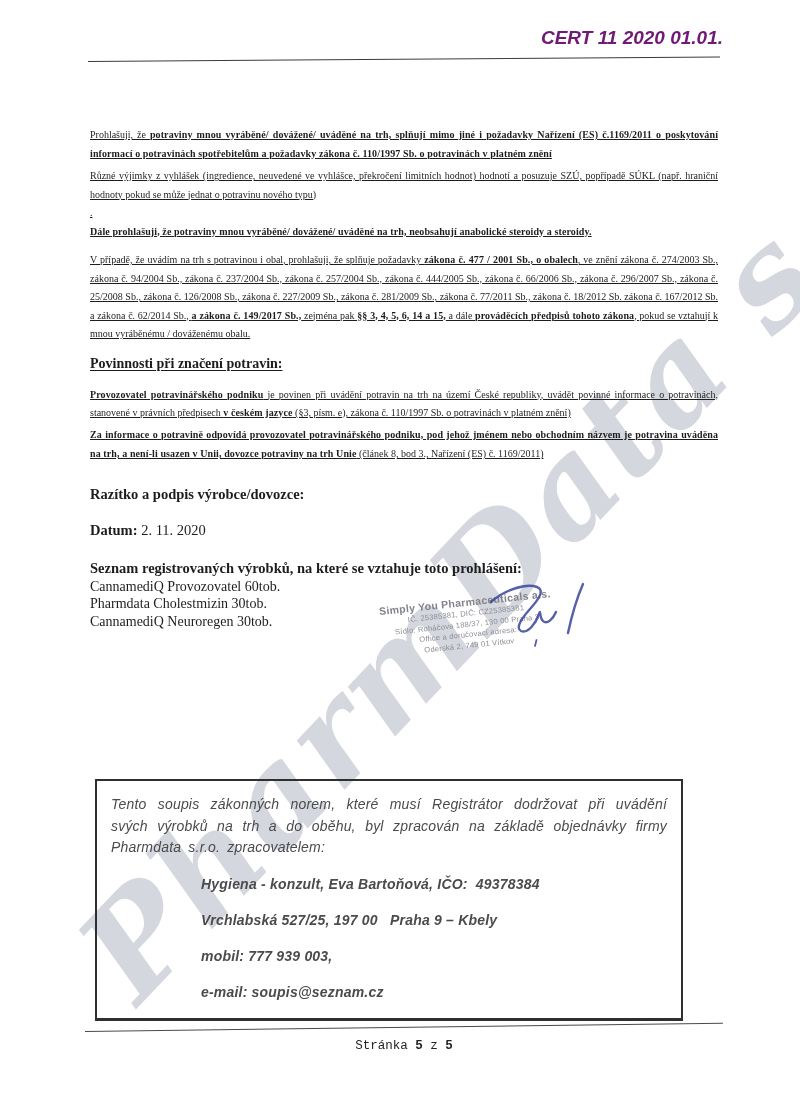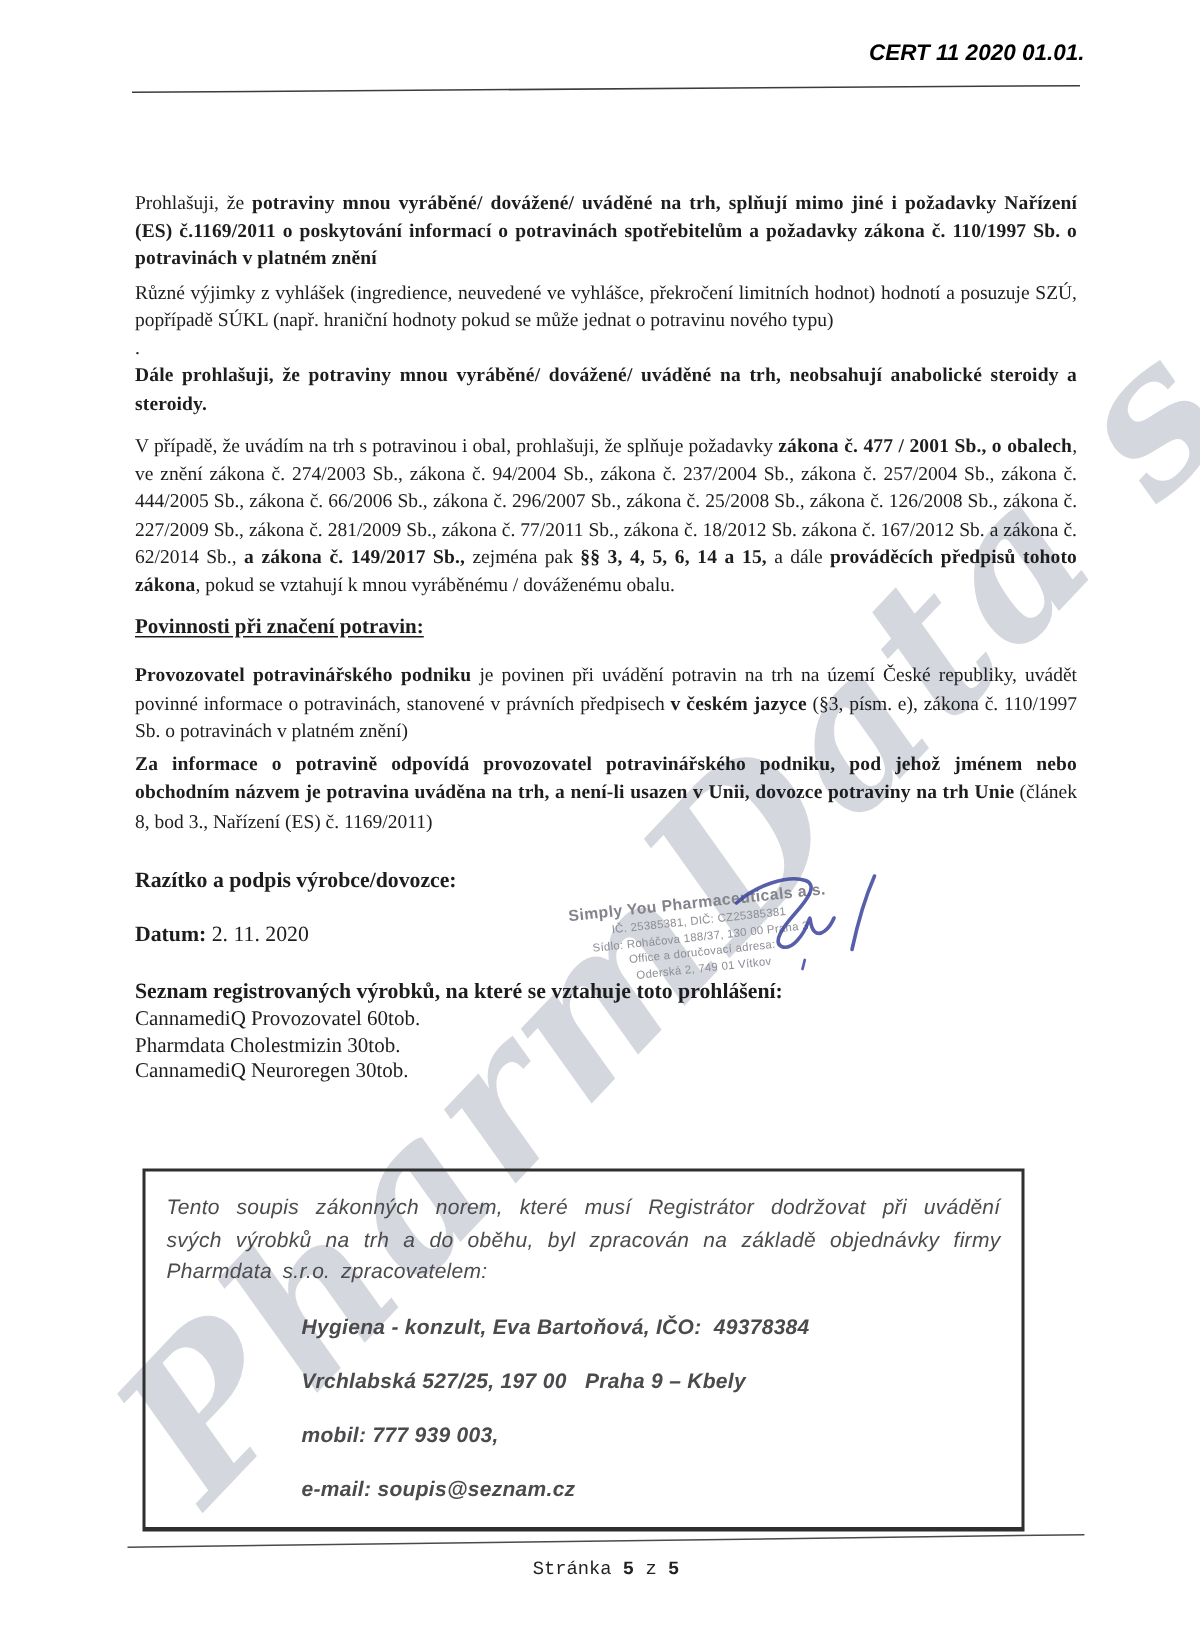--- a/index.html
+++ b/index.html
@@ -25,40 +25,41 @@
     color:#d4d7de;
     white-space:nowrap;
     z-index:1;
     user-select:none;
   }
   
   .doc-code{
     position:absolute; top:27px; right:77px;
     font-family:"Liberation Sans", sans-serif;
     font-style:italic; font-weight:bold;
-    font-size:15px; color:#000000;
+    font-size:19px; color:#701a75;
     z-index:3;
   }
   .rule-top{
     position:absolute; left:88px; top:61px; width:632px;
     border-top:1.7px solid #3c3c3c;
     transform:rotate(-0.4deg); transform-origin:0 0; z-index:3;
   }
   .rule-bottom{
     position:absolute; left:85px; top:1031px; width:638px;
     border-top:1.6px solid #4a4a4a;
     transform:rotate(-0.75deg); transform-origin:0 0; z-index:3;
   }
   
   .content{
     position:absolute; left:90px; top:120px; width:628px; z-index:2;
   }
   .para{
-    margin:0; font-size:13px; line-height:18.5px;
+    margin:0; font-size:10px; line-height:18.5px;
     text-align:justify;
+    text-decoration:underline;
   }
   .para b{letter-spacing:0.1px;}
   .heading{
     margin:0; font-size:14px; font-weight:bold;
     text-decoration:underline;
     text-underline-offset:2px;
   }
   .label-line{margin:0; font-size:14.5px; line-height:19px;}
   .label-line .lbl{font-weight:bold;}
   .prod-line{margin:0; font-size:14px; line-height:17.5px;}

